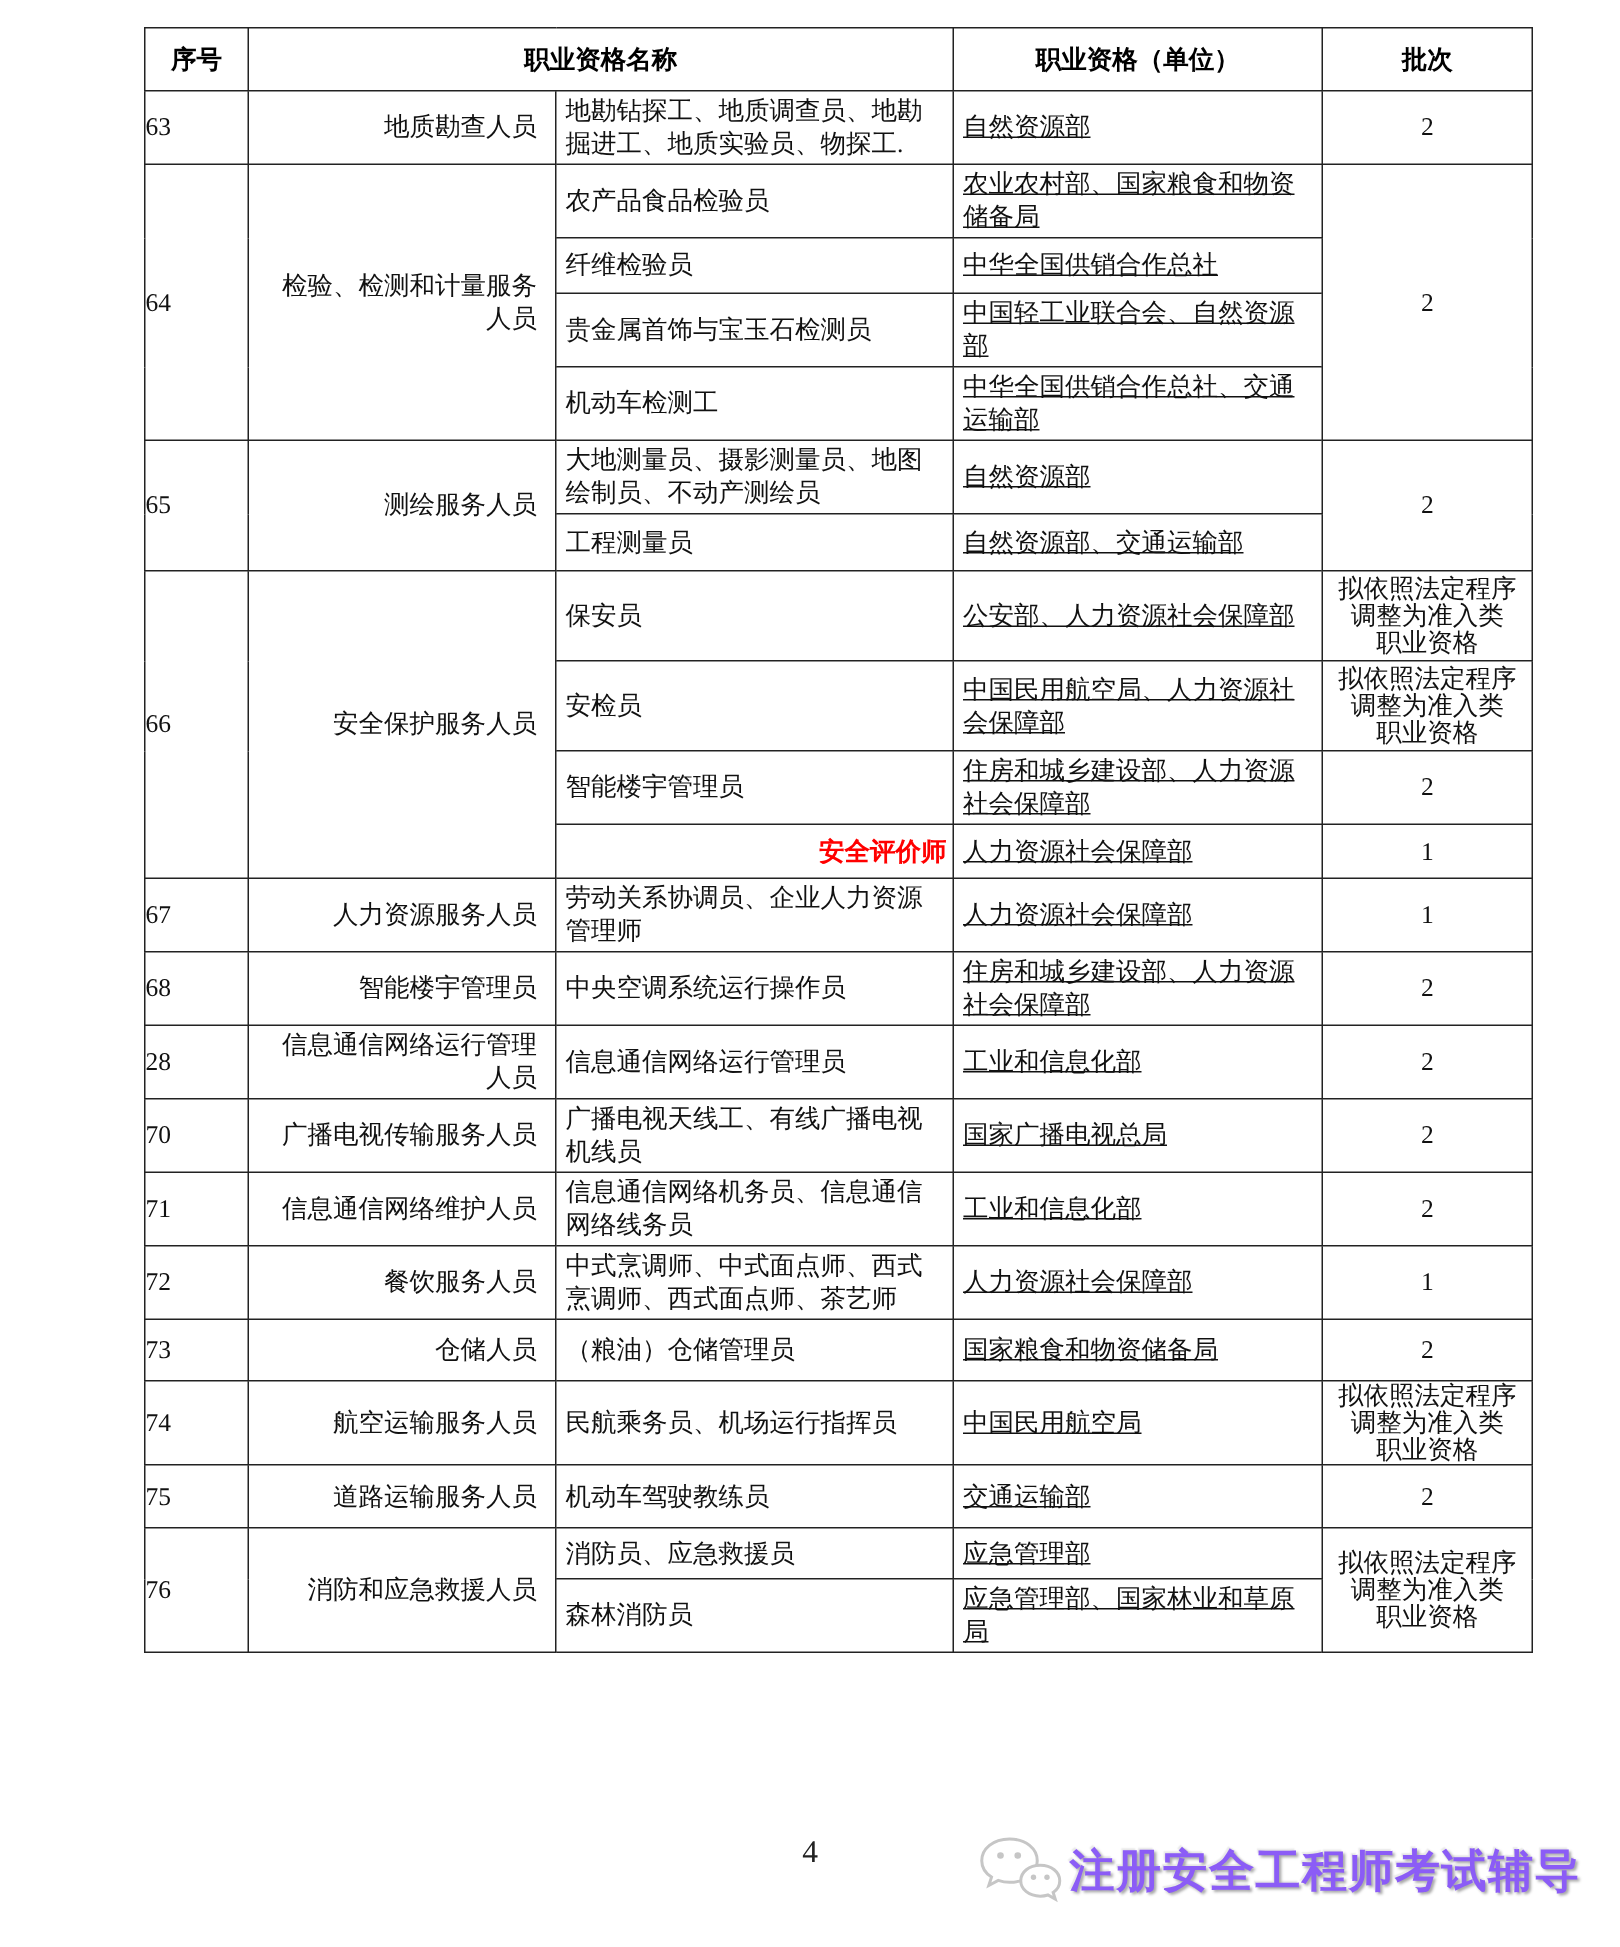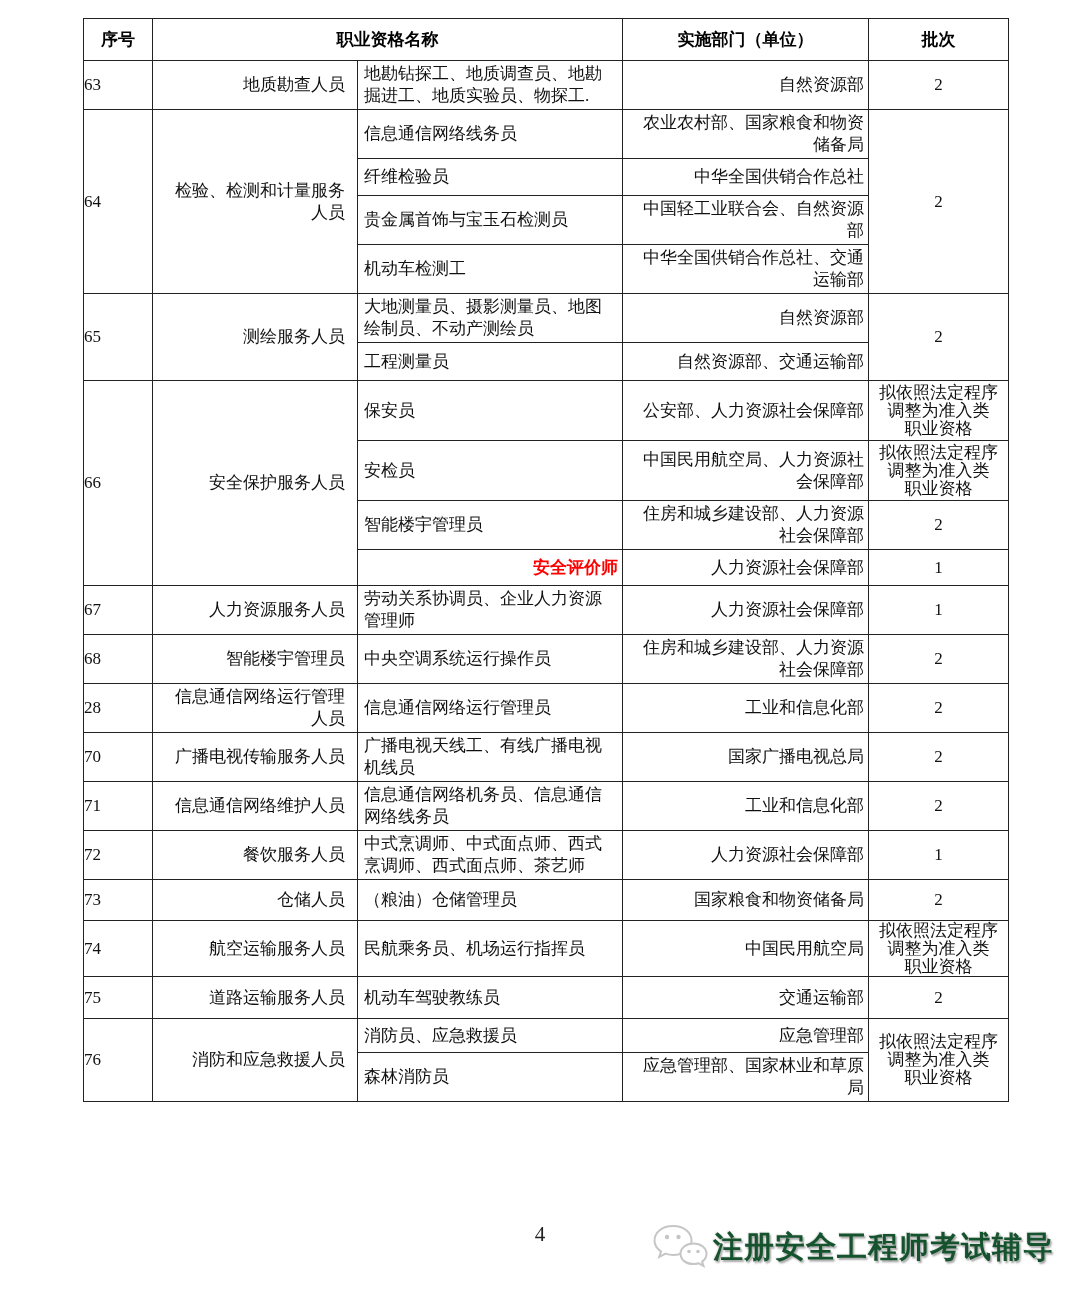--- a/index.html
+++ b/index.html
@@ -5,47 +5,47 @@
   * { margin:0; padding:0; box-sizing:border-box; }
   html,body { background:#ffffff; }
   body {
     width:1080px; height:1298px; position:relative;
     font-family:"Liberation Serif","DejaVu Serif",serif;
     color:#111;
   }
   .page { position:absolute; inset:0; background:#fff; }
 
   table.qual {
-    position:absolute; left:83px; top:18px; width:925px;
+    position:absolute; left:96px; top:18px; width:925px;
     border-collapse:collapse; table-layout:fixed;
   }
   .qual td, .qual th {
     border:1.5px solid #222; vertical-align:middle;
     font-size:17px; overflow:hidden;
   }
   .qual th { font-weight:bold; text-align:center; color:#000; }
   .c-idx   { font-family:Liberation Serif, serif; }
   .c-cat   { text-align:right; padding:2px 12px 2px 8px; line-height:22px; }
   .c-name  { text-align:left; padding:2px 4px 2px 6px;  line-height:22px;margin-top:32px; }
-  .c-dept  { text-align:right; padding:2px 4px 2px 6px;  line-height:22px; }
+  .c-dept  { text-align:left; padding:2px 4px 2px 6px;  line-height:22px;text-decoration:underline; }
   .c-batch { text-align:center; font-size:16px; line-height:18px; white-space:pre-line; }
   .red     { color:var(--highlight,#ff0000); font-weight:bold;text-align:right; }
 
   .footer-page {
     position:absolute; left:0; right:0; top:1222px;
     text-align:center; font-size:21px; color:#222;
   }
   .watermark {
     position:absolute; right:26px; top:1222px;
     display:flex; align-items:center; gap:4px;
   }
   .wm-text {
     font-family:"Liberation Sans","DejaVu Sans",sans-serif;
     font-size:30px; font-weight:bold; letter-spacing:1px;
-    color:#14532d;
+    color:#8b5cf6;
     text-shadow:1.5px 1.5px 2px #a6a6a6, -1px -1px 1px #e9e9e9;
     white-space:nowrap;
   }
   .wm-icon { width:58px; height:50px; flex:0 0 auto; }
 </style>
 </head>
 <body>
 
 <div class="page">
 
@@ -55,36 +55,36 @@
         <col style="width:205px">
         <col style="width:265px">
         <col style="width:246px">
         <col style="width:140px">
     </colgroup>
 
     <tbody>
         <tr style="height:42px">
       <th>序号</th>
       <th colspan="2">职业资格名称</th>
-      <th>实施部门（单位）</th>
+      <th>职业资格（单位）</th>
       <th>批次</th>
     </tr>
 
     <tr style="height:45px">
       <td class="c-idx">63</td>
       <td class="c-cat">地质勘查人员</td>
       <td class="c-name">地勘钻探工、地质调查员、地勘掘进工、地质实验员、物探工.</td>
       <td class="c-dept">自然资源部</td>
       <td class="c-batch">2</td>
     </tr>
 
     <tr style="height:48px">
       <td class="c-idx" rowspan="4">64</td>
       <td class="c-cat" rowspan="4">检验、检测和计量服务人员</td>
-      <td class="c-name">信息通信网络线务员</td>
+      <td class="c-name">农产品食品检验员</td>
       <td class="c-dept">农业农村部、国家粮食和物资储备局</td>
       <td class="c-batch" rowspan="4">2</td>
     </tr>
     <tr style="height:37px">
       <td class="c-name">纤维检验员</td>
       <td class="c-dept">中华全国供销合作总社</td>
     </tr>
     <tr style="height:48px">
       <td class="c-name">贵金属首饰与宝玉石检测员</td>
       <td class="c-dept">中国轻工业联合会、自然资源部</td>

